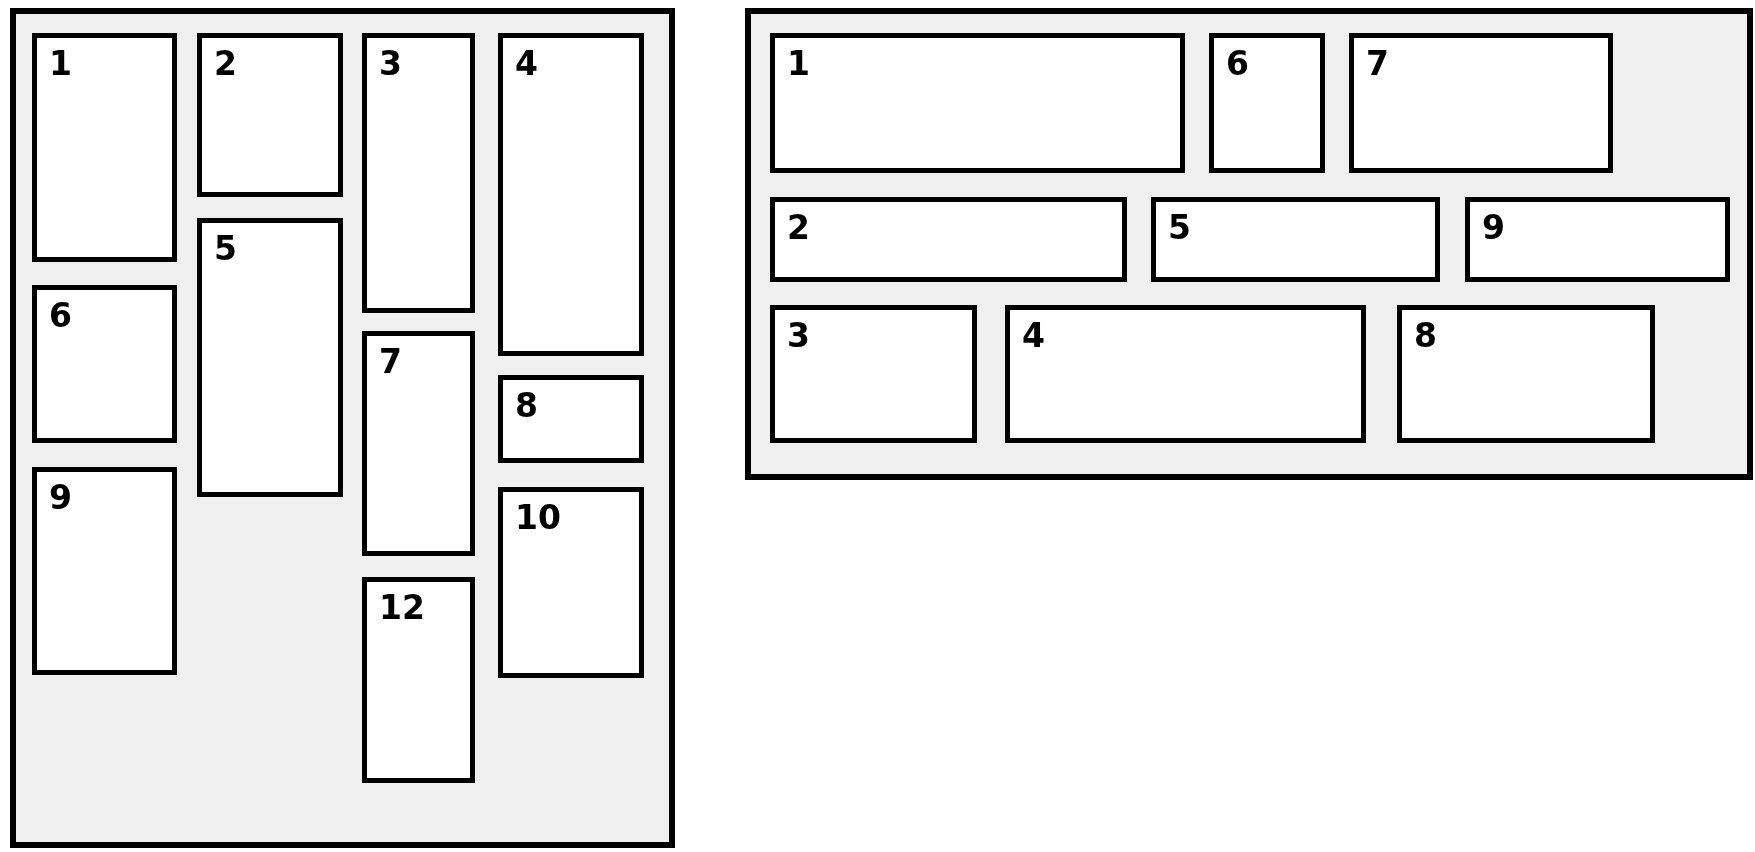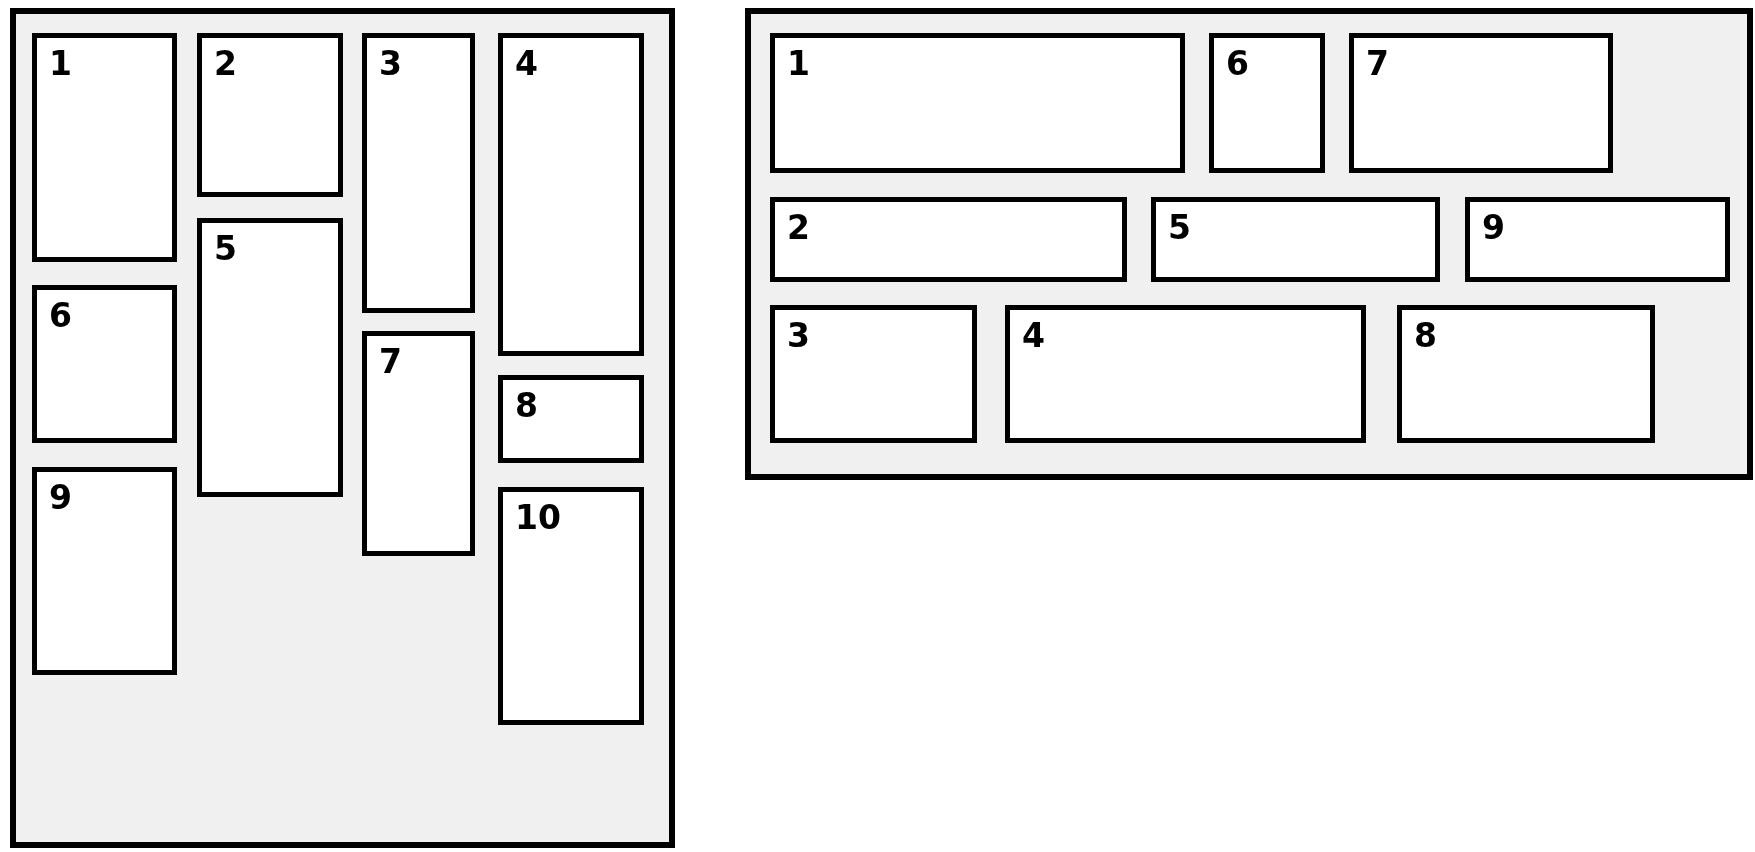--- a/index.html
+++ b/index.html
@@ -59,22 +59,25 @@
     </div>
     <div class="box" style="left:346px; top:317px; width:113px; height:225px;">
       <span class="num">7</span>
     </div>
     <div class="box" style="left:482px; top:361px; width:146px; height:88px;">
       <span class="num">8</span>
     </div>
     <div class="box" style="left:16px;  top:453px; width:145px; height:208px;">
       <span class="num">9</span>
     </div>
-    <div class="box" style="left:482px; top:473px; width:146px; height:238px;">
+    <div class="box" style="left:482px; top:473px; width:146px; height:191px;">
       <span class="num">10</span>
+    </div>
+    <div class="box" style="left:346px; top:563px; width:113px; height:206px;">
+      <span class="num">12</span>
     </div>
   </section>
 
   <section class="panel panel-horizontal">
     <div class="box" style="left:19px;  top:19px;  width:415px; height:140px;">
       <span class="num">1</span>
     </div>
     <div class="box" style="left:458px; top:19px;  width:116px; height:140px;">
       <span class="num">6</span>
     </div>

